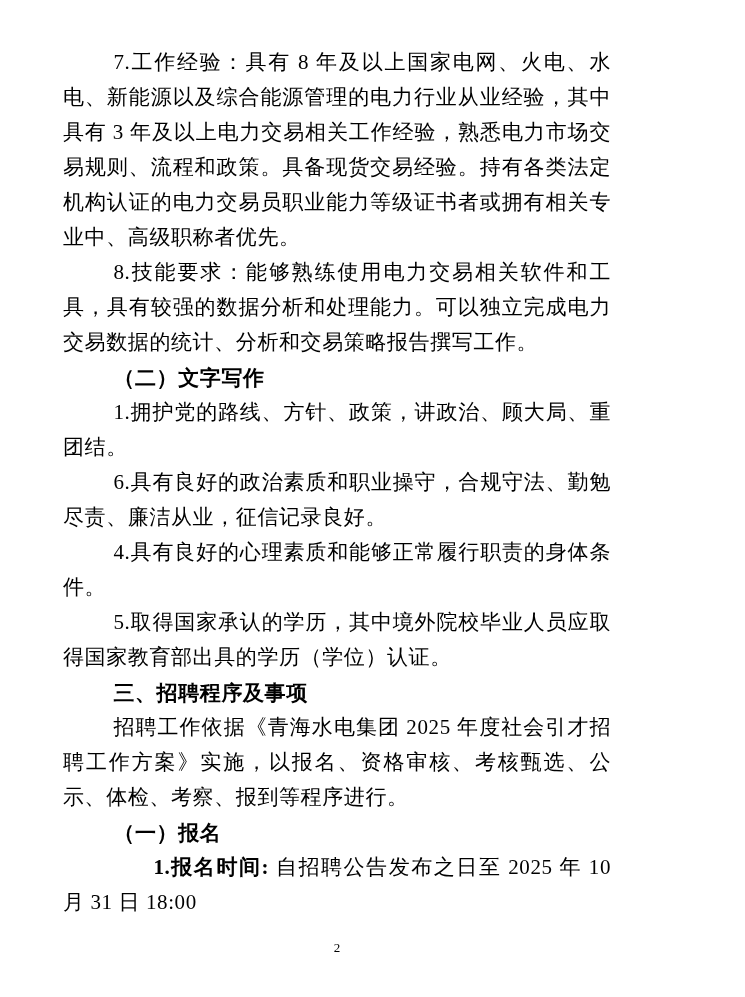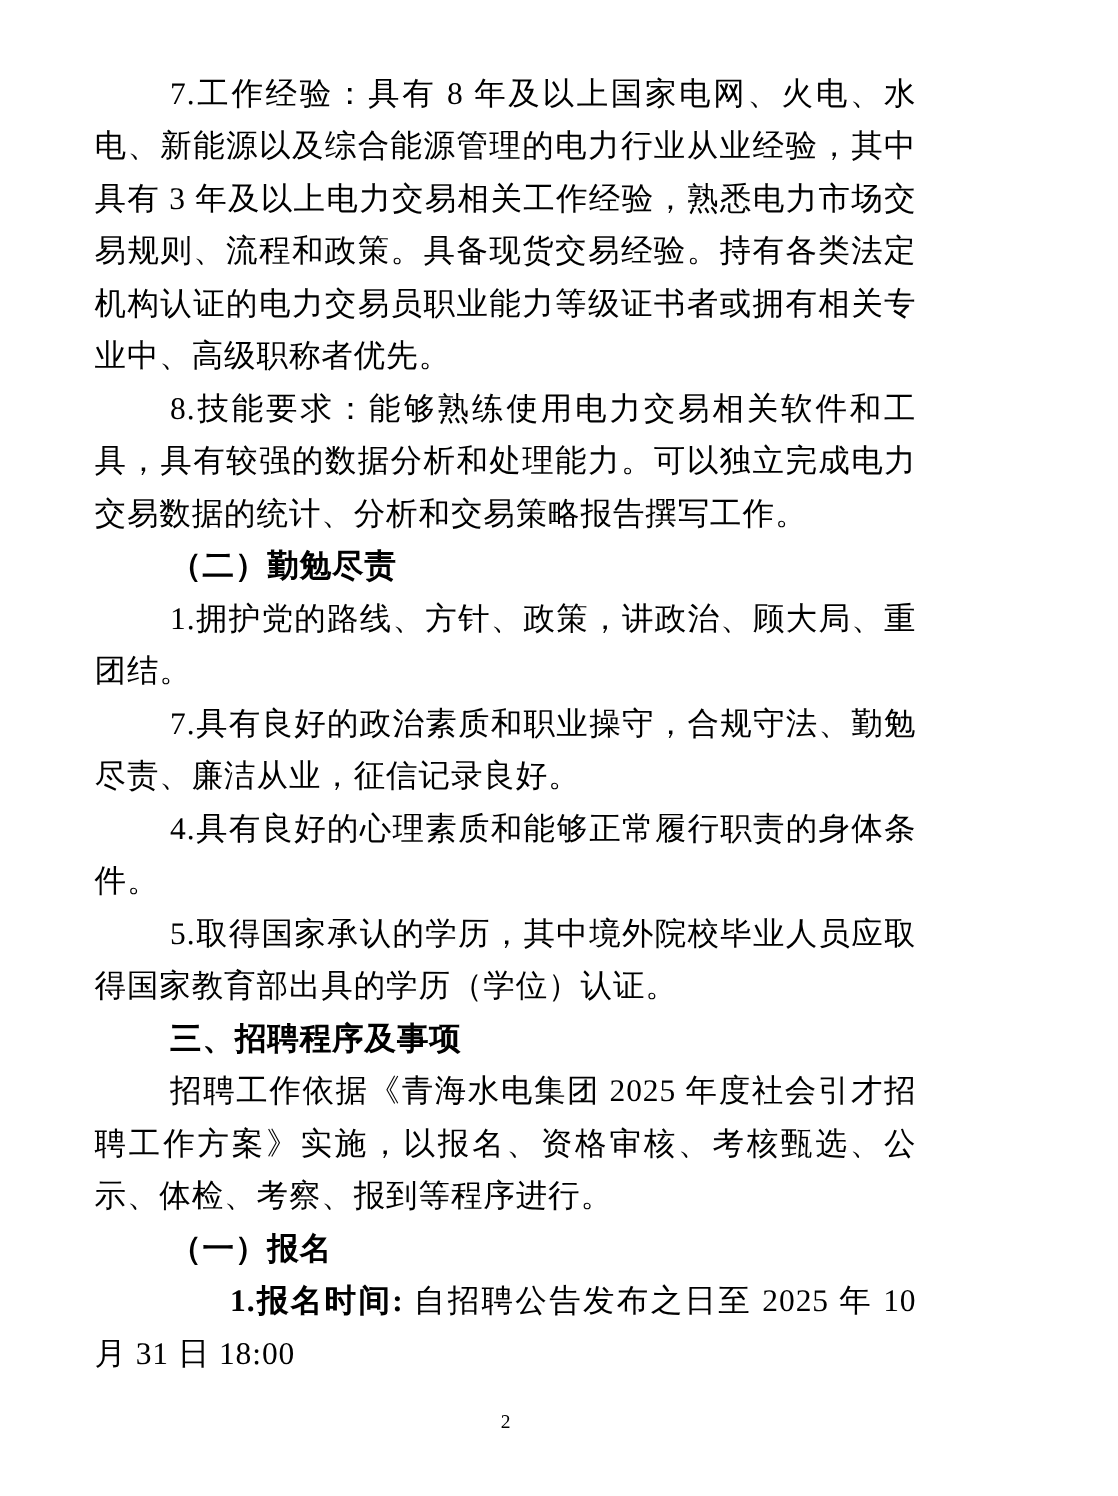--- a/index.html
+++ b/index.html
@@ -54,25 +54,25 @@
 </head>
 <body>
 
 <div class="page">
   <div class="body-text">
 
     <p>7.工作经验：具有 8 年及以上国家电网、火电、水电、新能源以及综合能源管理的电力行业从业经验，其中具有 3 年及以上电力交易相关工作经验，熟悉电力市场交易规则、流程和政策。具备现货交易经验。持有各类法定机构认证的电力交易员职业能力等级证书者或拥有相关专业中、高级职称者优先。</p>
 
     <p>8.技能要求：能够熟练使用电力交易相关软件和工具，具有较强的数据分析和处理能力。可以独立完成电力交易数据的统计、分析和交易策略报告撰写工作。</p>
 
-    <h2>（二）勤勉尽责</h2>
+    <h2>（二）文字写作</h2>
 
     <p>1.拥护党的路线、方针、政策，讲政治、顾大局、重团结。</p>
 
-    <p>7.具有良好的政治素质和职业操守，合规守法、勤勉尽责、廉洁从业，征信记录良好。</p>
+    <p>6.具有良好的政治素质和职业操守，合规守法、勤勉尽责、廉洁从业，征信记录良好。</p>
 
 
     <p>4.具有良好的心理素质和能够正常履行职责的身体条件。</p>
 
     <p>5.取得国家承认的学历，其中境外院校毕业人员应取得国家教育部出具的学历（学位）认证。</p>
 
 
     <h2>三、招聘程序及事项</h2>
 
     <p>招聘工作依据《青海水电集团 2025 年度社会引才招聘工作方案》实施，以报名、资格审核、考核甄选、公示、体检、考察、报到等程序进行。</p>

